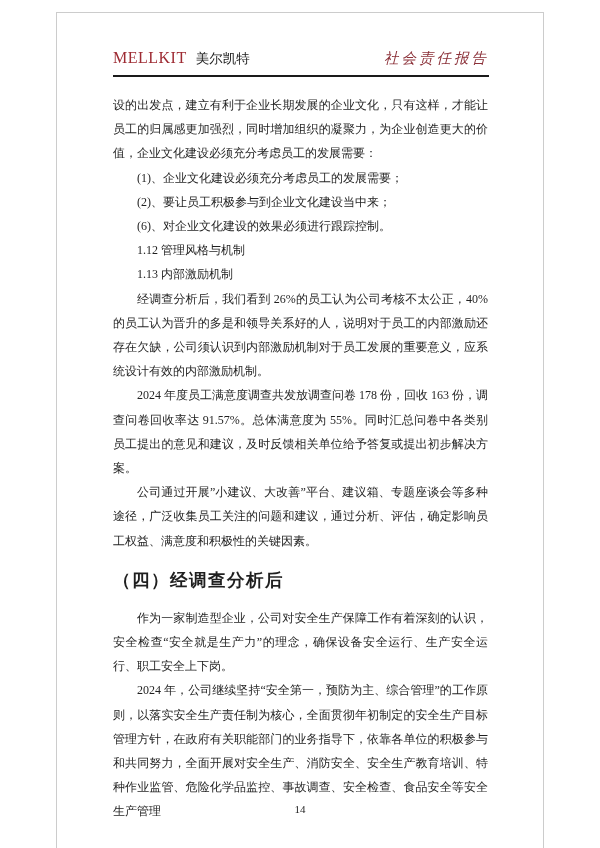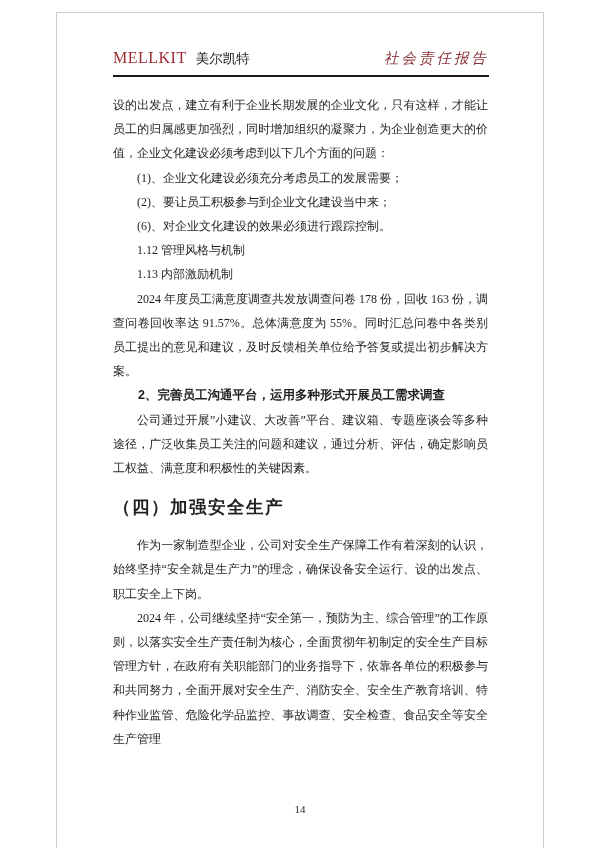--- a/index.html
+++ b/index.html
@@ -91,31 +91,31 @@
 
   <div class="header">
     <div class="brand">
       <span class="brand-en">MELLKIT</span>
       <span class="brand-cn">美尔凯特</span>
     </div>
     <div class="report-title">社会责任报告</div>
   </div>
 
   <div class="body-text">
-    <p>设的出发点，建立有利于企业长期发展的企业文化，只有这样，才能让员工的归属感更加强烈，同时增加组织的凝聚力，为企业创造更大的价值，企业文化建设必须考虑到以下几个方面的问题：</p>
+    <p>设的出发点，建立有利于企业长期发展的企业文化，只有这样，才能让员工的归属感更加强烈，同时增加组织的凝聚力，为企业创造更大的价值，企业文化建设必须充分考虑员工的发展需要：</p>
     <p class="indent">(1)、企业文化建设必须充分考虑员工的发展需要；</p>
     <p class="indent">(2)、要让员工积极参与到企业文化建设当中来；</p>
     <p class="indent">(6)、对企业文化建设的效果必须进行跟踪控制。</p>
     <p class="indent">1.12 管理风格与机制</p>
     <p class="indent">1.13 内部激励机制</p>
+    <p class="indent">经调查分析后，我们看到 26%的员工认为公司考核不太公正，40%的员工认为晋升的多是和领导关系好的人，说明对于员工的内部激励还存在欠缺，公司须认识到内部激励机制对于员工发展的重要意义，应系统设计有效的内部激励机制。</p>
     <p class="indent">2024 年度员工满意度调查共发放调查问卷 178 份，回收 163 份，调查问卷回收率达 91.57%。总体满意度为 55%。同时汇总问卷中各类别员工提出的意见和建议，及时反馈相关单位给予答复或提出初步解决方案。</p>
-    <p class="bold-sub">2、完善员工沟通平台，运用多种形式开展员工需求调查</p>
     <p class="indent">公司通过开展”小建议、大改善”平台、建议箱、专题座谈会等多种途径，广泛收集员工关注的问题和建议，通过分析、评估，确定影响员工权益、满意度和积极性的关键因素。</p>
-    <p class="section-head">（四）加强安全生产</p>
-    <p class="indent">作为一家制造型企业，公司对安全生产保障工作有着深刻的认识，始终坚持“安全就是生产力”的理念，确保设备安全运行、设的出发点、职工安全上下岗。</p>
+    <p class="section-head">（四）经调查分析后</p>
+    <p class="indent">作为一家制造型企业，公司对安全生产保障工作有着深刻的认识，安全检查“安全就是生产力”的理念，确保设备安全运行、生产安全运行、职工安全上下岗。</p>
     <p class="indent">2024 年，公司继续坚持“安全第一，预防为主、综合管理”的工作原则，以落实安全生产责任制为核心，全面贯彻年初制定的安全生产目标管理方针，在政府有关职能部门的业务指导下，依靠各单位的积极参与和共同努力，全面开展对安全生产、消防安全、安全生产教育培训、特种作业监管、危险化学品监控、事故调查、安全检查、食品安全等安全生产管理</p>
   </div>
 
   <div class="footer">
     <span>14</span>
   </div>
 
 </div>
 
 </body></html>

